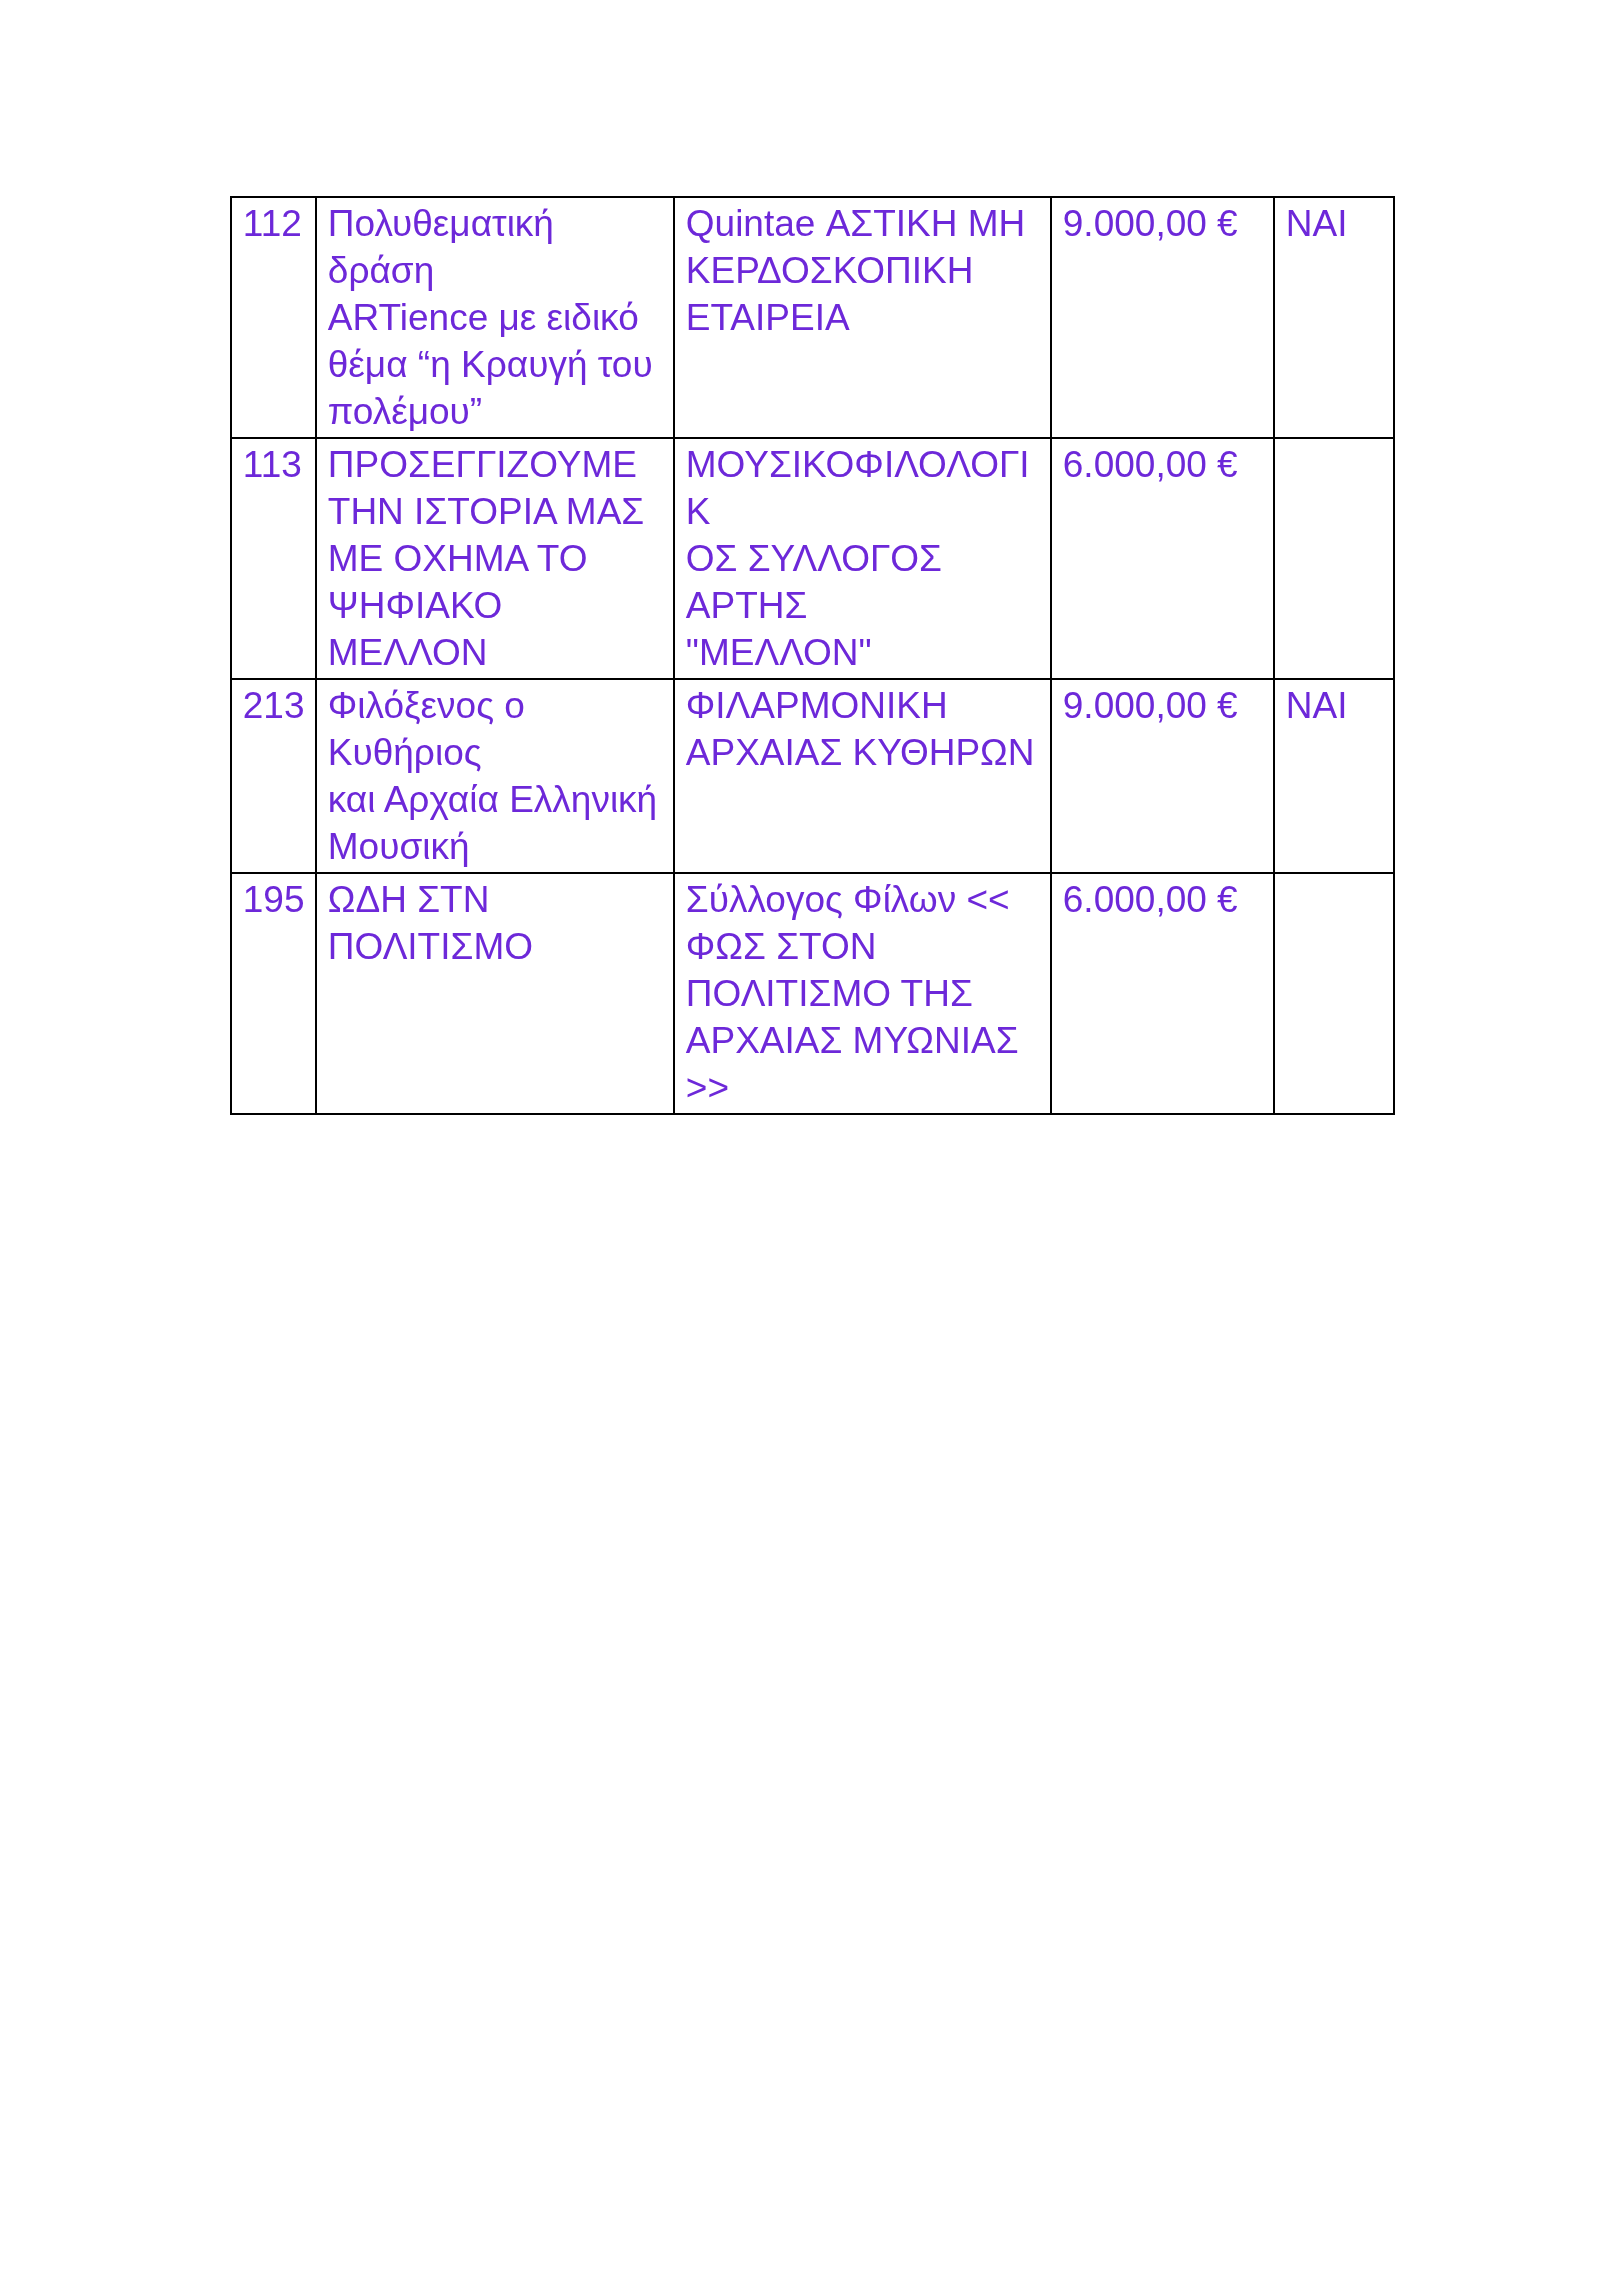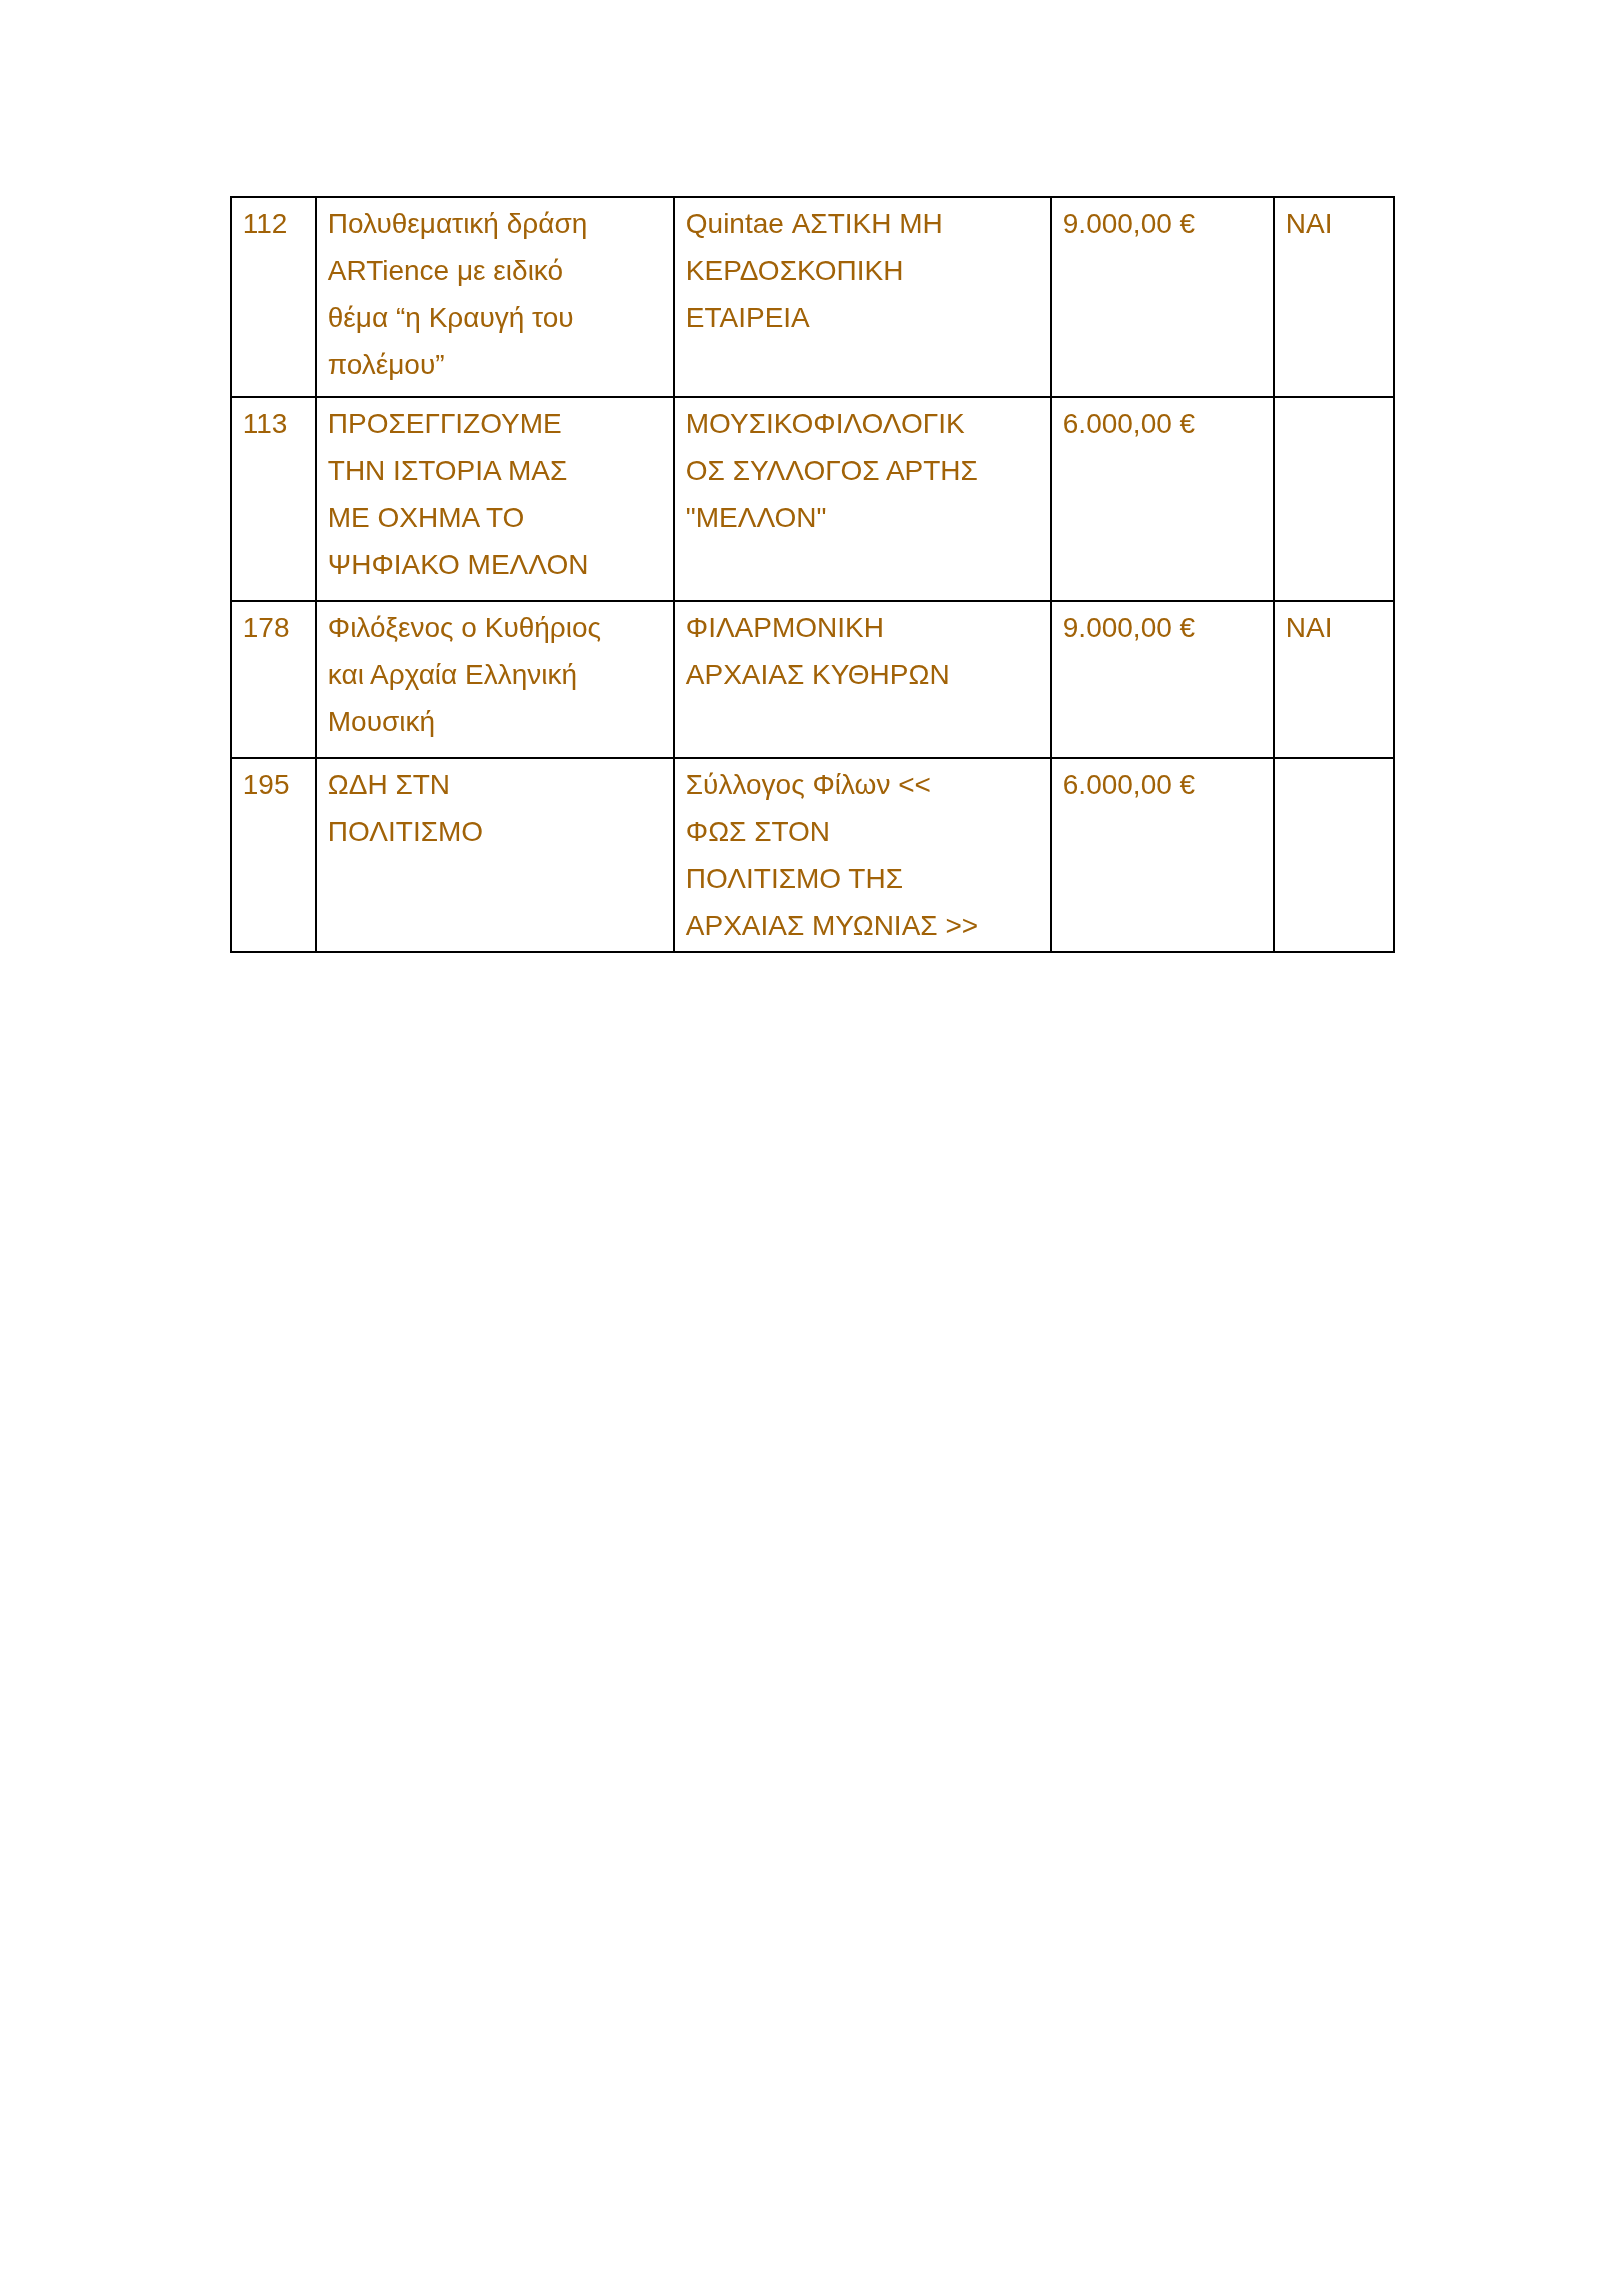--- a/index.html
+++ b/index.html
@@ -20,23 +20,23 @@
     left: 230px;
     top: 196px;
     width: 1163px;
     border-collapse: collapse;
     table-layout: fixed;
   }
   table.grants td {
     border: 2.9px solid #000000;
     vertical-align: top;
     padding: 2px 5.9px 2px 10.8px;
-    font-size: 28px;
+    font-size: 37px;
     line-height: 47px;
-    color: #a16207;
+    color: #6d28d9;
     white-space: pre-line;
     overflow: hidden;
     word-wrap: break-word;
   }
   col.c-num    { width: 85px; }
   col.c-title  { width: 358px; }
   col.c-org    { width: 377px; }
   col.c-amount { width: 223px; }
   col.c-appr   { width: 120px; }
   tr.row-0 { height: 200px; }
@@ -75,21 +75,21 @@
 ΤΗΝ ΙΣΤΟΡΙΑ ΜΑΣ
 ΜΕ ΟΧΗΜΑ ΤΟ
 ΨΗΦΙΑΚΟ ΜΕΛΛΟΝ</td>
         <td>ΜΟΥΣΙΚΟΦΙΛΟΛΟΓΙΚ
 ΟΣ ΣΥΛΛΟΓΟΣ ΑΡΤΗΣ
 "ΜΕΛΛΟΝ"</td>
         <td>6.000,00 €</td>
         <td></td>
       </tr>
       <tr class="row-2">
-        <td>178</td>
+        <td>213</td>
         <td>Φιλόξενος ο Κυθήριος
 και Αρχαία Ελληνική
 Μουσική</td>
         <td>ΦΙΛΑΡΜΟΝΙΚΗ
 ΑΡΧΑΙΑΣ ΚΥΘΗΡΩΝ</td>
         <td>9.000,00 €</td>
         <td>ΝΑΙ</td>
       </tr>
       <tr class="row-3">
         <td>195</td>

